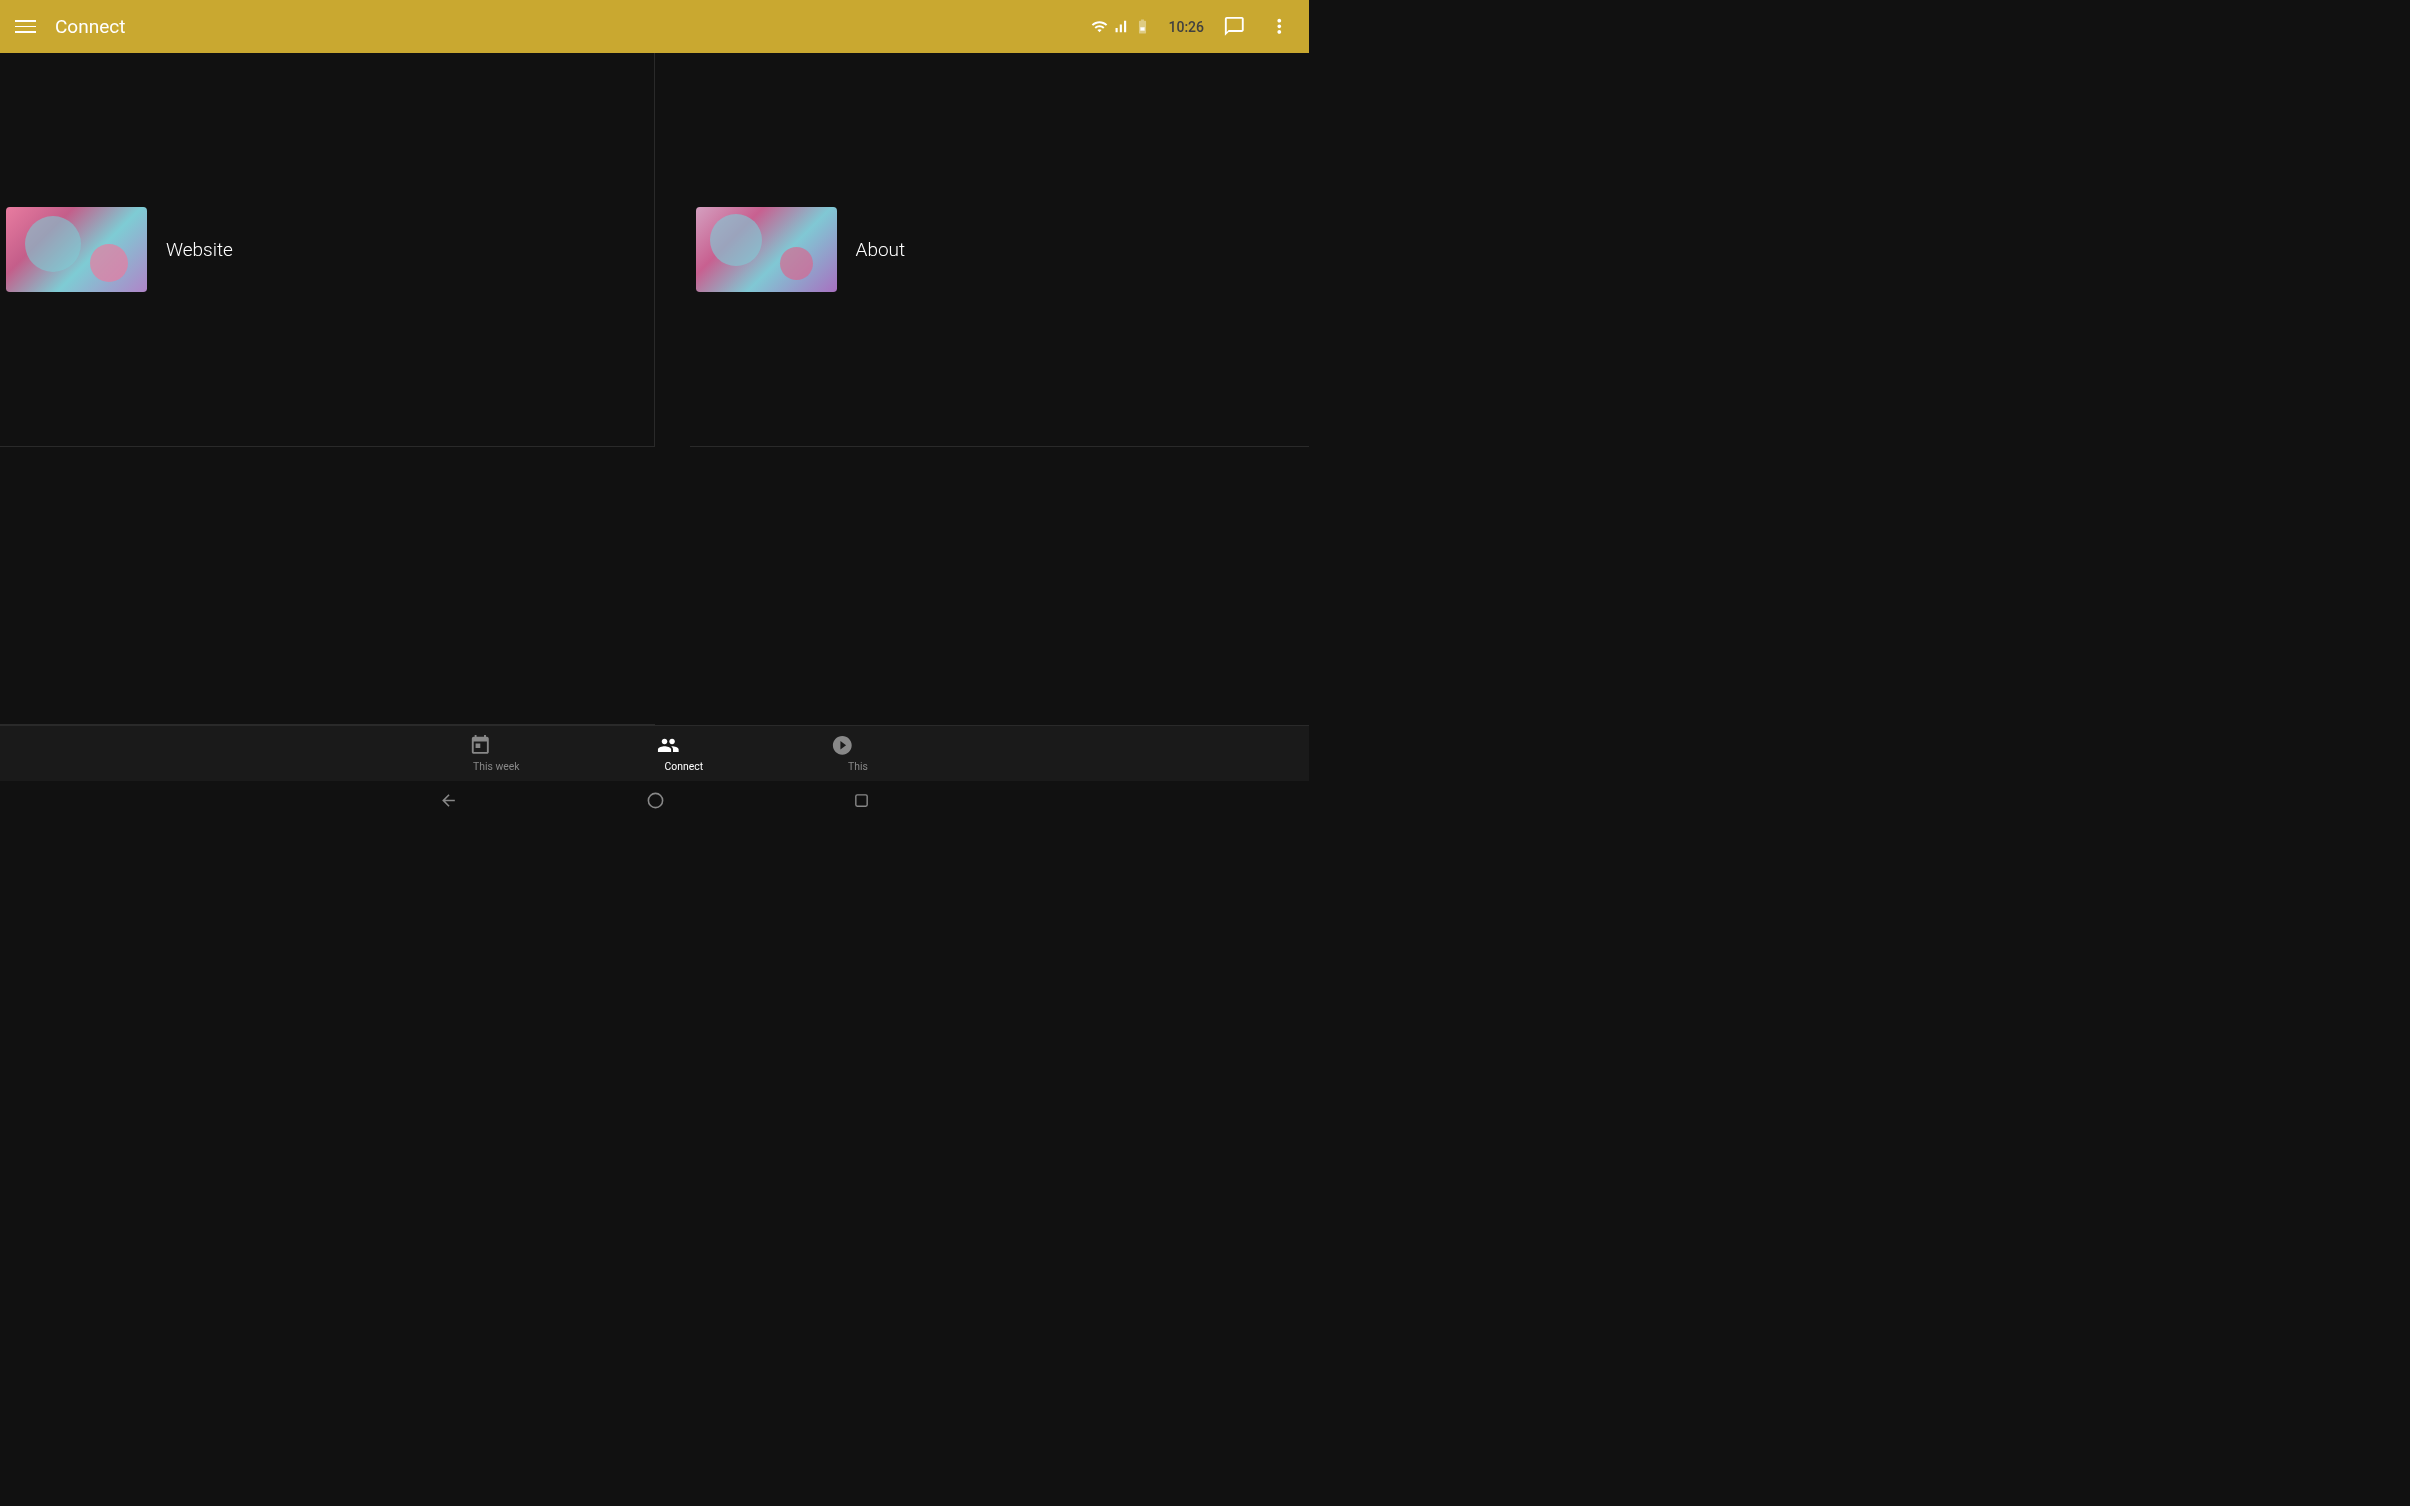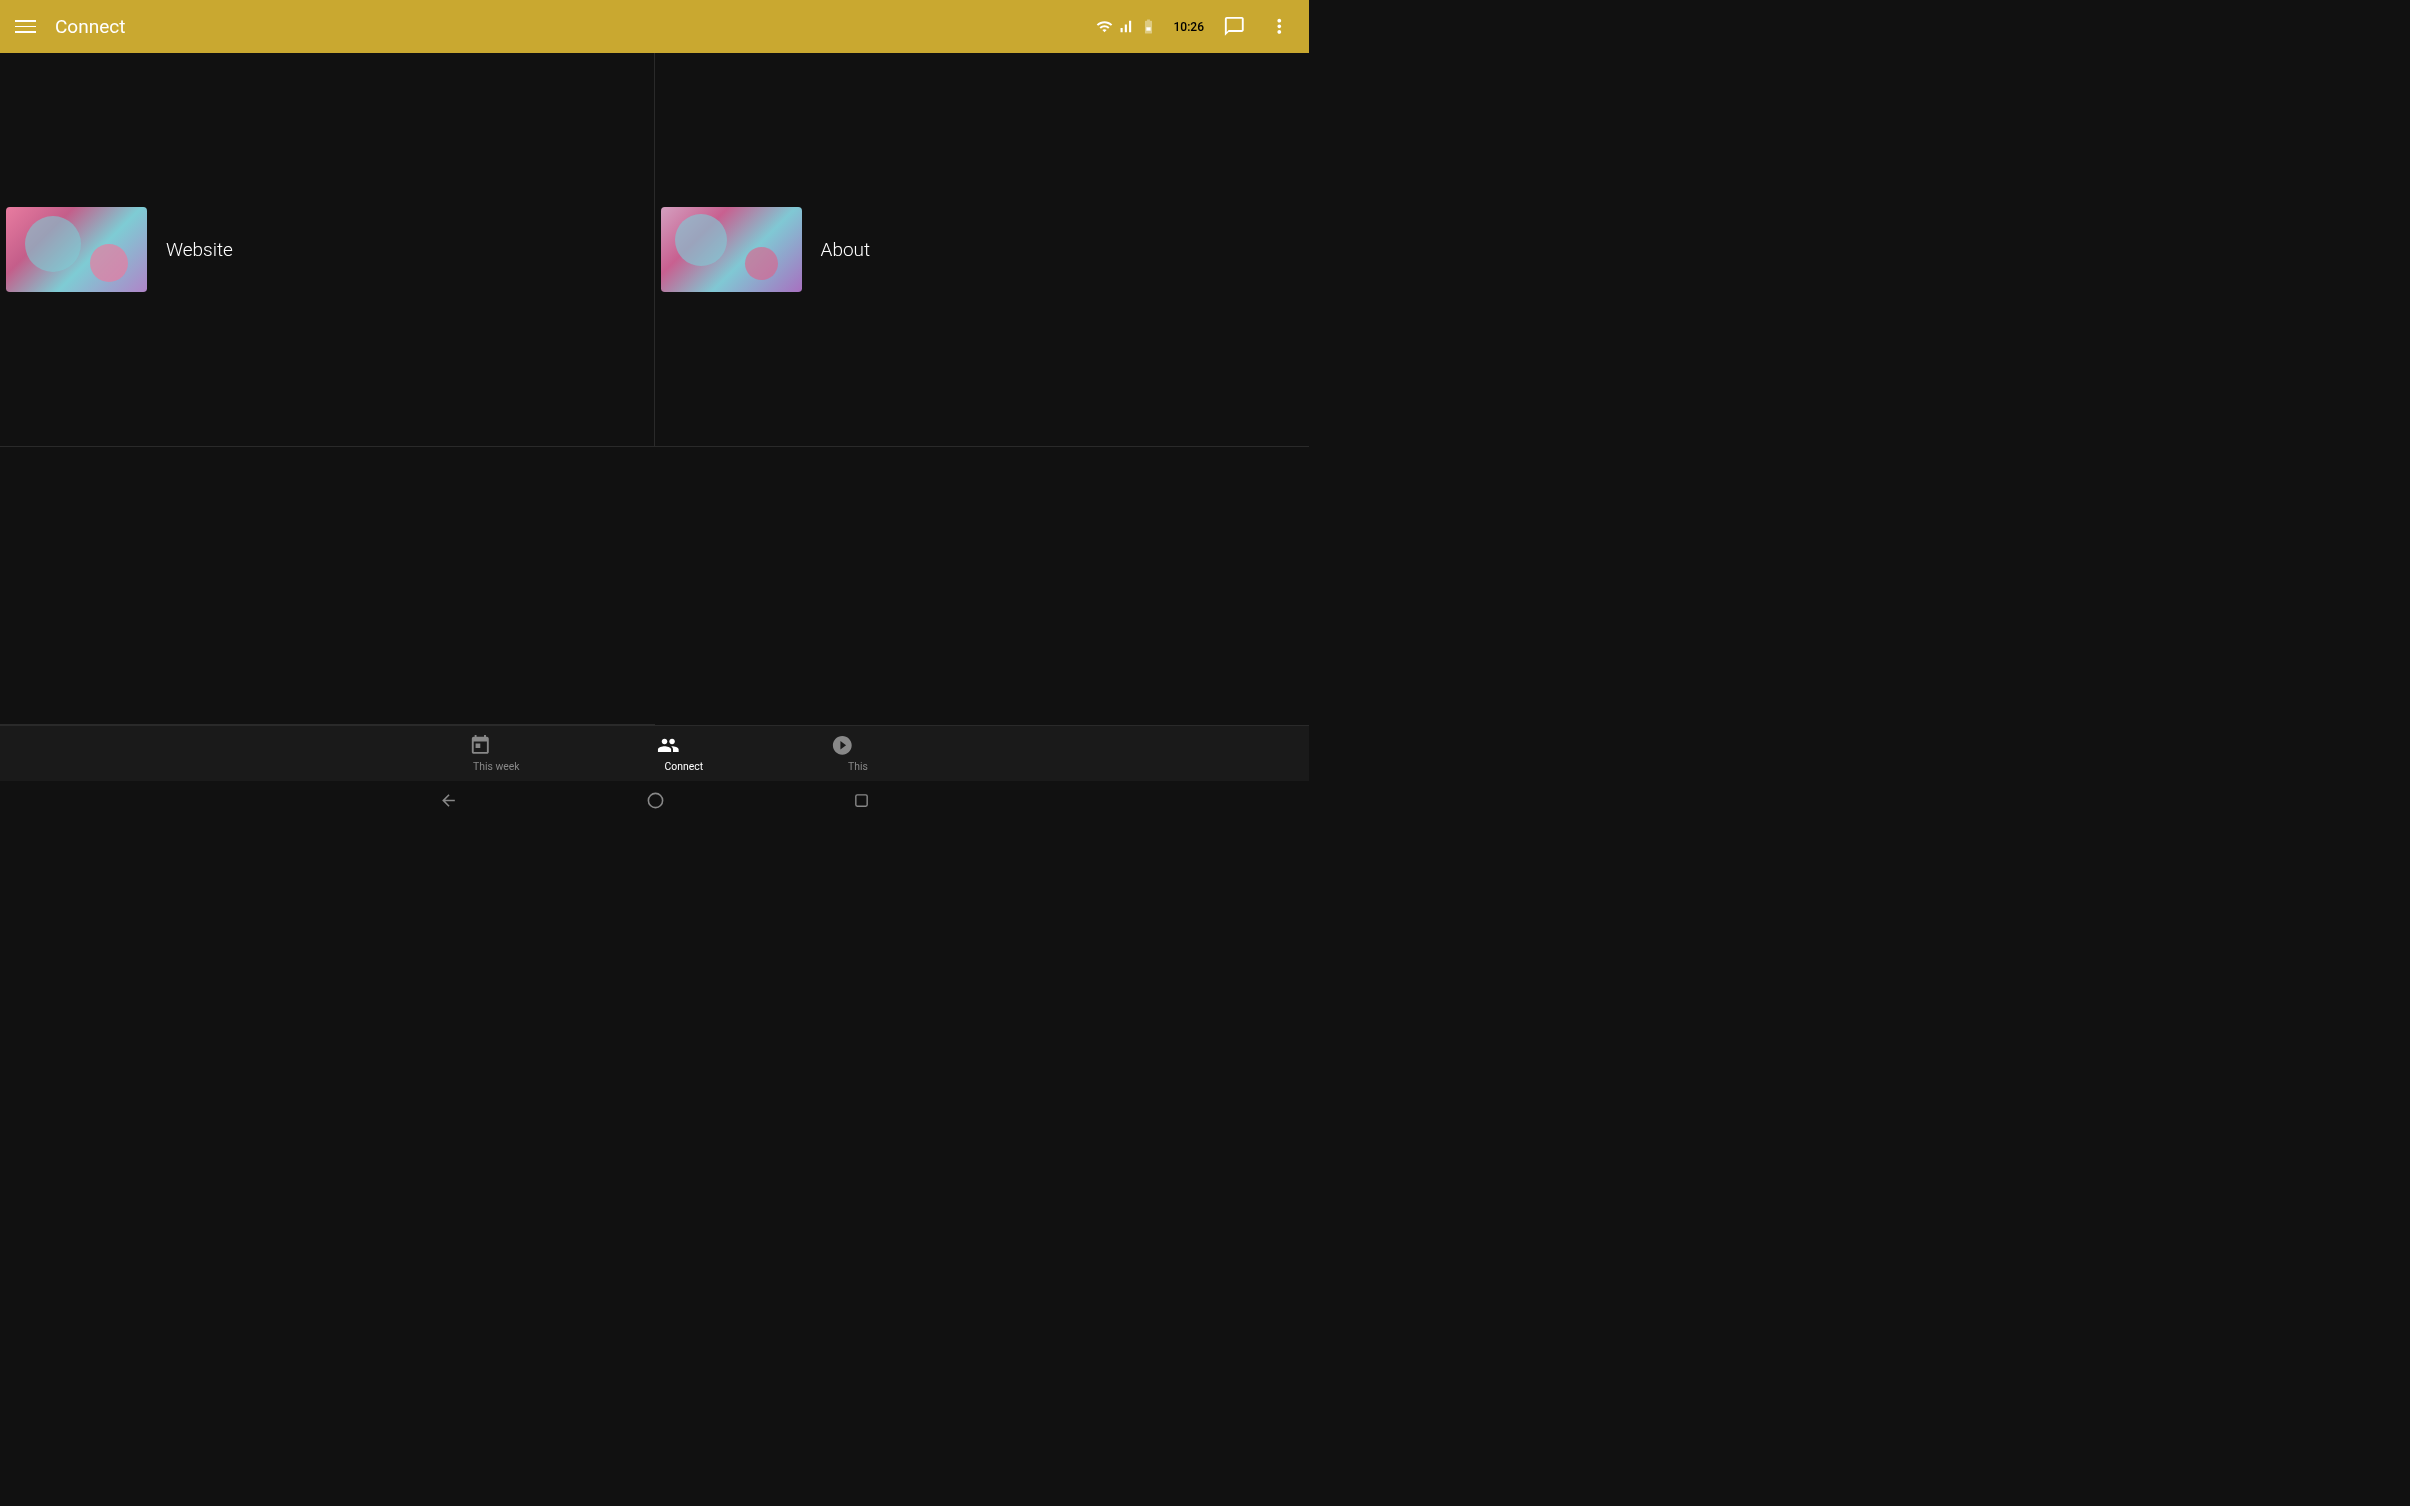--- a/index.html
+++ b/index.html
@@ -55,22 +55,22 @@
       color: white;
     }
 
     .top-bar-right {
       display: flex;
       align-items: center;
       gap: 15px;
     }
 
     .time-display {
-      font-size: 12px;
-      color: #000000;
+      font-size: 14px;
+      color: #404040;
       font-weight: 500;
     }
 
     
     .icon-btn {
       cursor: pointer;
       color: white;
       display: flex;
       align-items: center;
       justify-content: center;
@@ -86,20 +86,21 @@
       cursor: pointer;
       border-bottom: 0.9px solid #2a2a2a;
     }
 
     .grid-item:nth-child(1) {
       border-right: 0.9px solid #2a2a2a;
     }
 
     .grid-item:nth-child(2) {
       border-right: none;
+      margin-left: 35px;
     }
 
     .grid-item:nth-child(3) {
       border-right: 0.9px solid #2a2a2a;
       border-bottom: 0.9px solid #2a2a2a;
     }
 
     .item-thumbnail {
       width: 141px;
       height: 85px;

